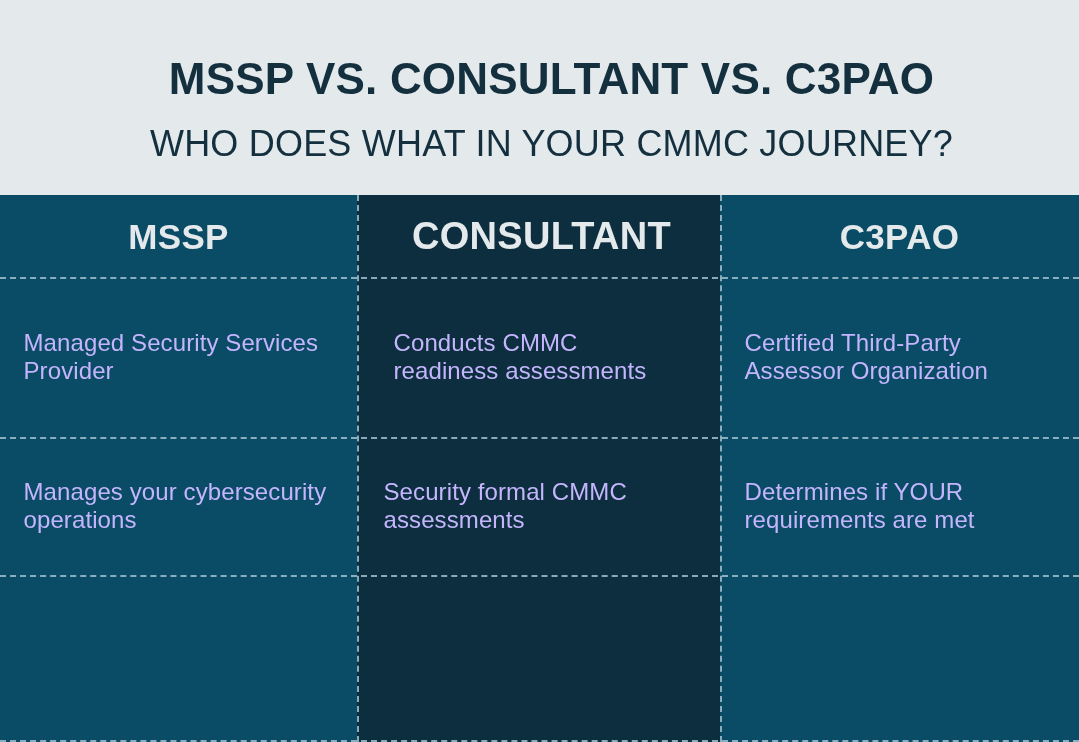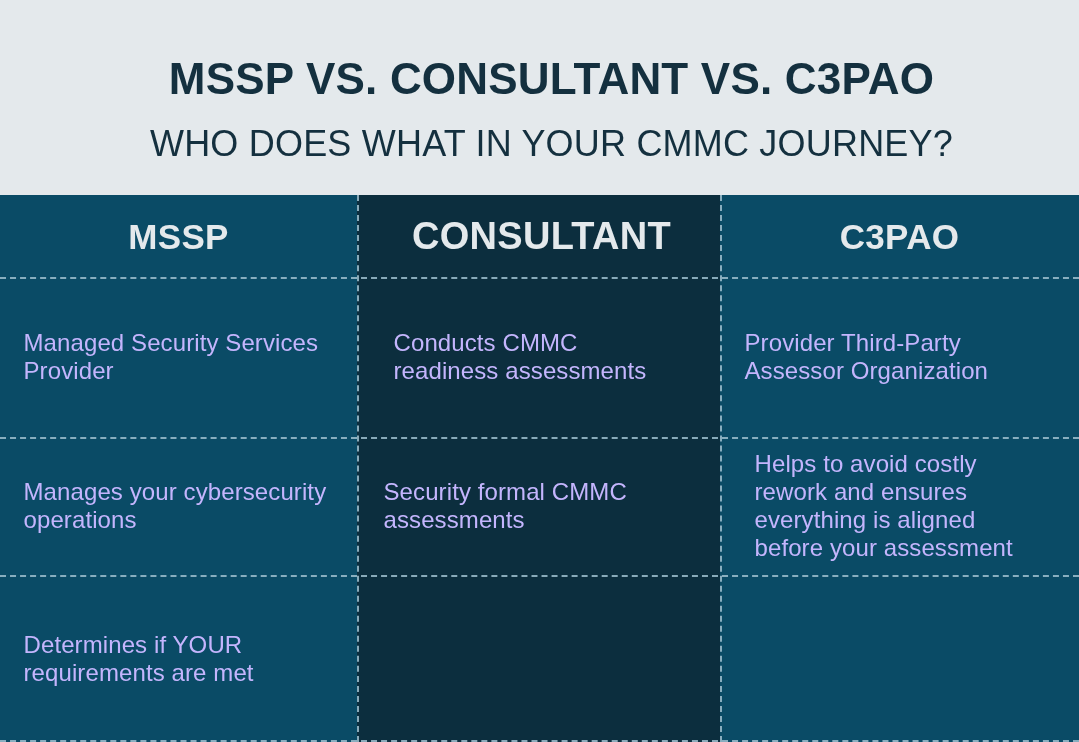--- a/index.html
+++ b/index.html
@@ -179,33 +179,30 @@
       <div class="cell head-cell middle">CONSULTANT</div>
       <div class="cell head-cell side">C3PAO</div>
 
       <div class="cell body-cell">
         <span class="txt">Managed Security Services Provider</span>
       </div>
       <div class="cell body-cell middle">
         <span class="txt">Conducts CMMC readiness assessments</span>
       </div>
       <div class="cell body-cell">
-        <span class="txt">Provider Third-Party Assessor Organization</span>
+        <span class="txt">Certified Third-Party Assessor Organization</span>
       </div>
 
       <div class="cell body-cell">
         <span class="txt">Manages your cybersecurity operations</span>
       </div>
       <div class="cell body-cell">
         <span class="txt">Security formal CMMC assessments</span>
       </div>
 
-      <div class="cell body-cell middle">
-        <span class="txt">Helps to avoid costly rework and ensures everything is aligned before your assessment</span>
-      </div>
       <div class="cell body-cell">
         <span class="txt">Determines if YOUR requirements are met</span>
       </div>
 
     </div>
 
     <div class="v-divider v1"></div>
     <div class="v-divider v2"></div>
     <div class="h-divider h1"></div>
     <div class="h-divider h2"></div>

